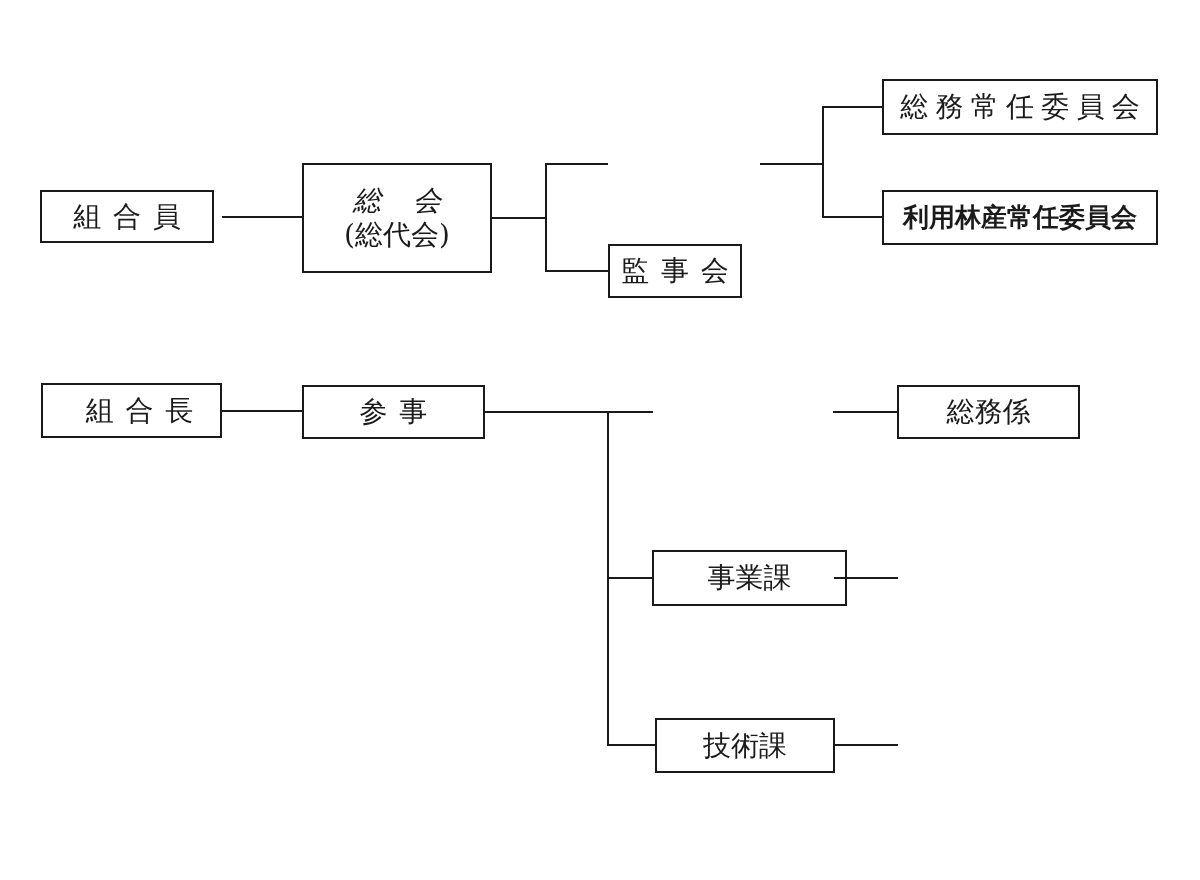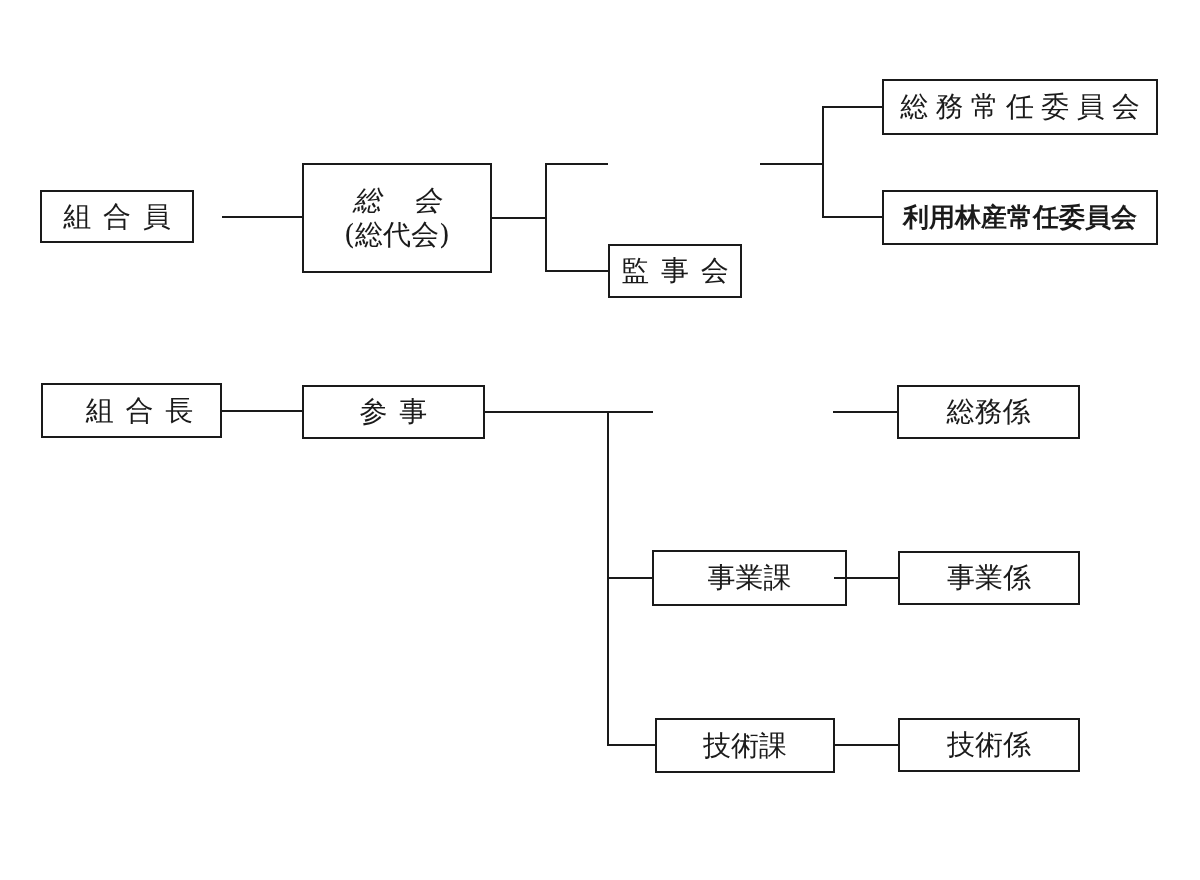--- a/index.html
+++ b/index.html
@@ -40,21 +40,21 @@
     background: #1a1a1a;
   }
   .hline { height: 2px; }
   .vline { width: 2px; }
 </style>
 </head>
 <body>
 
 <div class="stage">
 
-  <div class="box ls-md" style="left:40px; top:190px; width:154px; height:53px;">
+  <div class="box ls-md" style="left:40px; top:190px; width:174px; height:53px;">
     <span class="txt">組合員</span>
   </div>
 
   <div class="box" style="left:302px; top:163px; width:190px; height:110px;">
     <span class="txt ls-xl">総会</span>
     <span class="txt">(総代会)</span>
   </div>
 
 
   <div class="box ls-md" style="left:608px; top:244px; width:134px; height:54px;">
@@ -89,31 +89,25 @@
 
 
   <div class="box" style="left:897px; top:385px; width:183px; height:54px;">
     <span class="txt">総務係</span>
   </div>
 
   <div class="box" style="left:652px; top:550px; width:195px; height:56px;">
     <span class="txt">事業課</span>
   </div>
 
-  <div class="box" style="left:898px; top:551px; width:182px; height:54px;">
-    <span class="txt">事業係</span>
-  </div>
 
   <div class="box" style="left:655px; top:718px; width:180px; height:55px;">
     <span class="txt">技術課</span>
   </div>
 
-  <div class="box" style="left:898px; top:718px; width:182px; height:54px;">
-    <span class="txt">技術係</span>
-  </div>
 
   <div class="hline" style="left:222px; top:410px; width:80px;"></div>
   <div class="hline" style="left:485px; top:411px; width:168px;"></div>
   <div class="vline" style="left:607px; top:411px; height:335px;"></div>
   <div class="hline" style="left:607px; top:577px; width:45px;"></div>
   <div class="hline" style="left:607px; top:744px; width:48px;"></div>
   <div class="hline" style="left:833px; top:411px; width:64px;"></div>
   <div class="hline" style="left:834px; top:577px; width:64px;"></div>
   <div class="hline" style="left:835px; top:744px; width:63px;"></div>
 

